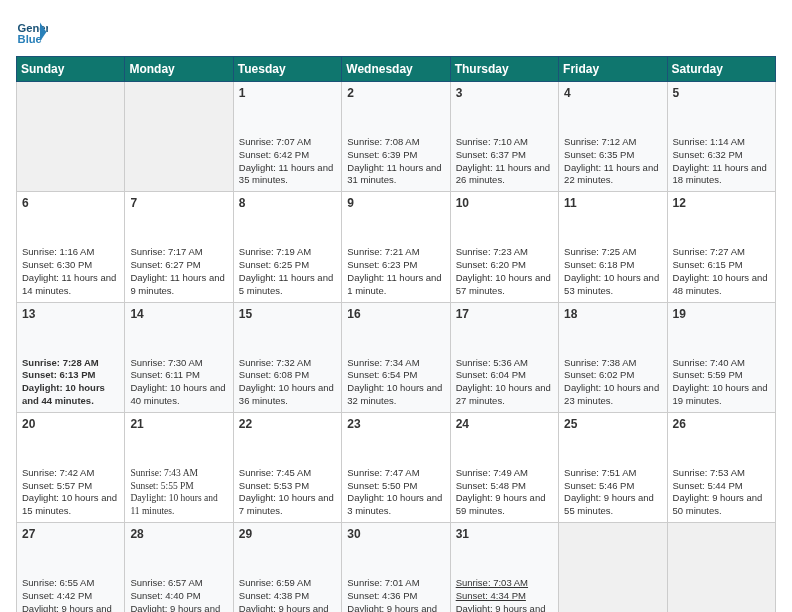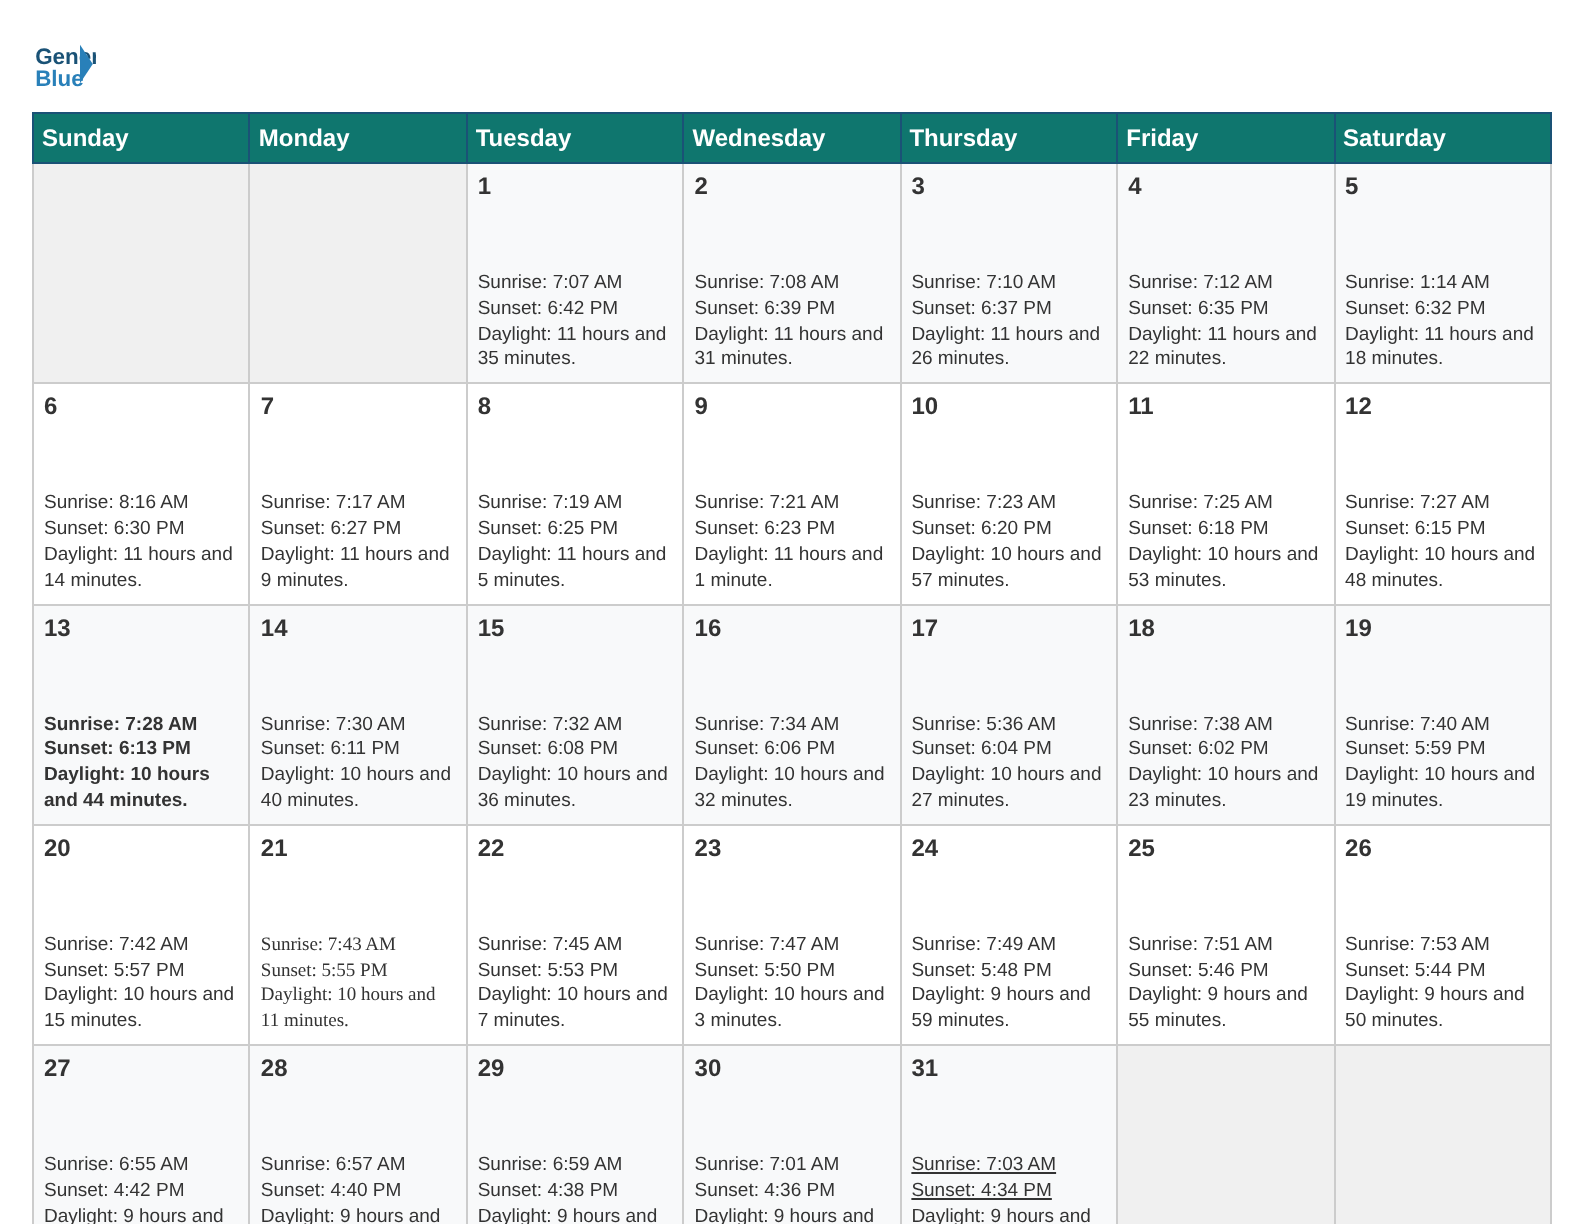--- a/index.html
+++ b/index.html
@@ -139,21 +139,21 @@
         <td>
           <span class="day-num">5</span>
           <div class="cell-content" style="white-space: pre-line;">Sunrise: 1:14 AM
 Sunset: 6:32 PM
 Daylight: 11 hours and 18 minutes.</div>
         </td>
       </tr>
       <tr>
         <td>
           <span class="day-num">6</span>
-          <div class="cell-content" style="white-space: pre-line;">Sunrise: 8:16 AM
+          <div class="cell-content" style="white-space: pre-line;">Sunrise: 1:16 AM
 Sunset: 6:30 PM
 Daylight: 11 hours and 14 minutes.</div>
         </td>
         <td>
           <span class="day-num">7</span>
           <div class="cell-content" style="white-space: pre-line;">Sunrise: 7:17 AM
 Sunset: 6:27 PM
 Daylight: 11 hours and 9 minutes.</div>
         </td>
         <td>
@@ -202,21 +202,21 @@
         </td>
         <td>
           <span class="day-num">15</span>
           <div class="cell-content" style="white-space: pre-line;">Sunrise: 7:32 AM
 Sunset: 6:08 PM
 Daylight: 10 hours and 36 minutes.</div>
         </td>
         <td>
           <span class="day-num">16</span>
           <div class="cell-content" style="white-space: pre-line;">Sunrise: 7:34 AM
-Sunset: 6:06 PM
+Sunset: 6:54 PM
 Daylight: 10 hours and 32 minutes.</div>
         </td>
         <td>
           <span class="day-num">17</span>
           <div class="cell-content" style="white-space: pre-line;">Sunrise: 5:36 AM
 Sunset: 6:04 PM
 Daylight: 10 hours and 27 minutes.</div>
         </td>
         <td>
           <span class="day-num">18</span>

